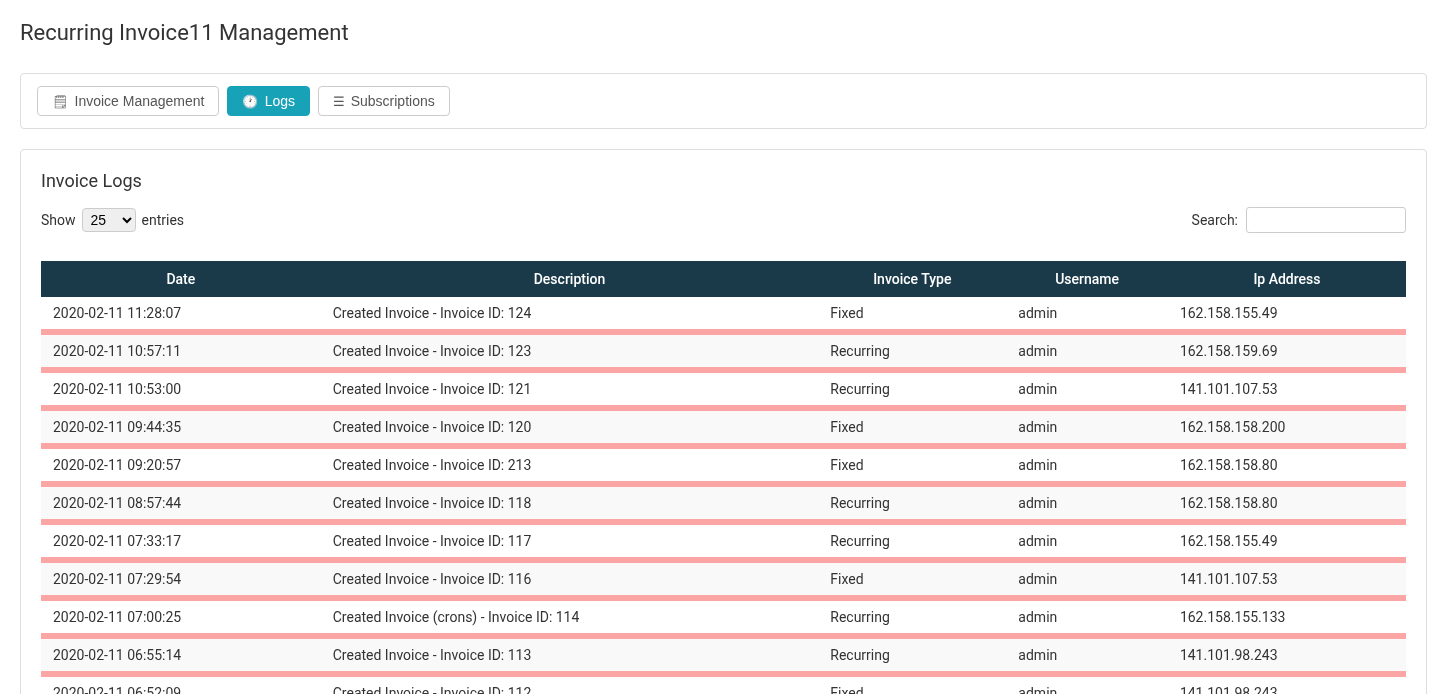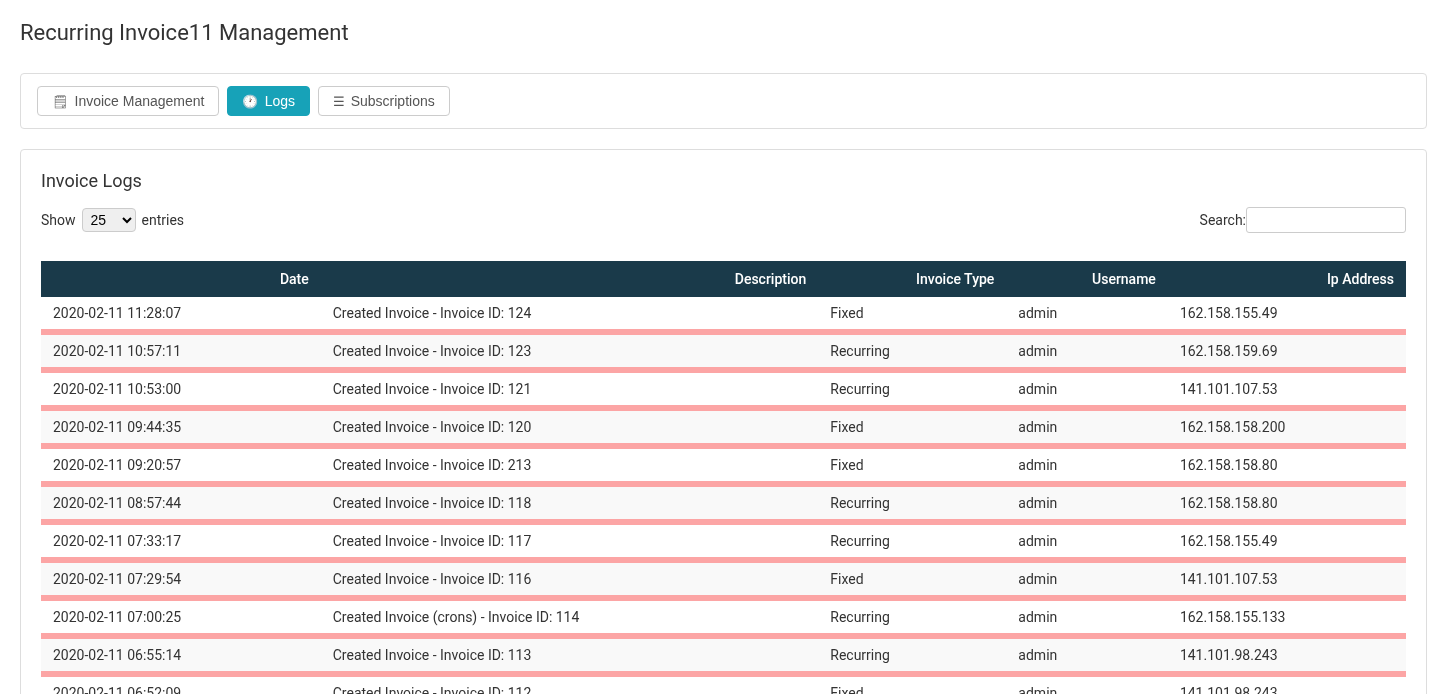--- a/index.html
+++ b/index.html
@@ -72,42 +72,42 @@
     }
     .show-entries select {
       border: 1px solid #ccc;
       border-radius: 4px;
       padding: 2px 4px;
       font-size: 14px;
     }
     .search-box {
       display: flex;
       align-items: center;
-      gap: 0;
+      gap: 8px;
       font-size: 14px;
     }
     .search-box input {
       border: 1px solid #ccc;
       border-radius: 3px;
       padding: 4px 8px;
       font-size: 14px;
       width: 160px;
     }
     table {
       width: 100%;
       border-collapse: collapse;
       font-size: 14px;
     }
     thead tr {
       background: #1a3a4a;
       color: #fff;
     }
     thead th {
       padding: 10px 12px;
-      text-align: right;
+      text-align: center;
       font-weight: 500;
     }
     tbody tr {
       border-bottom: 6px solid #fca5a5;
     }
     tbody tr:nth-child(even) {
       background: #f9f9f9;
     }
     tbody td {
       padding: 8px 12px;

